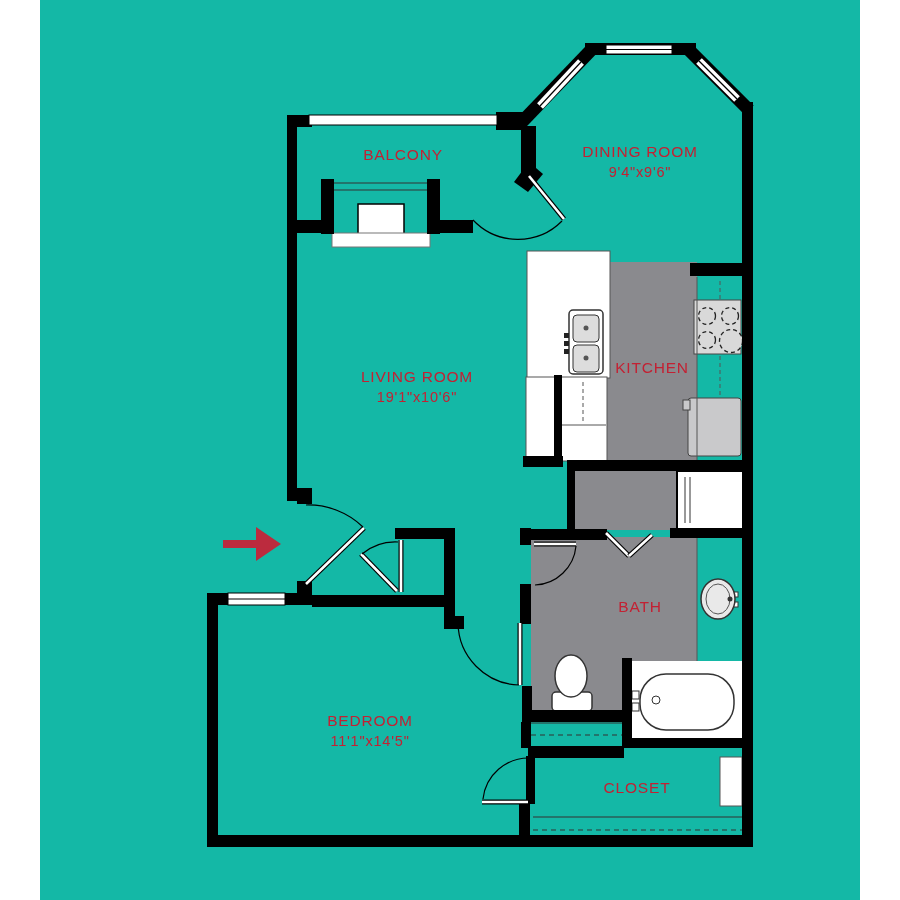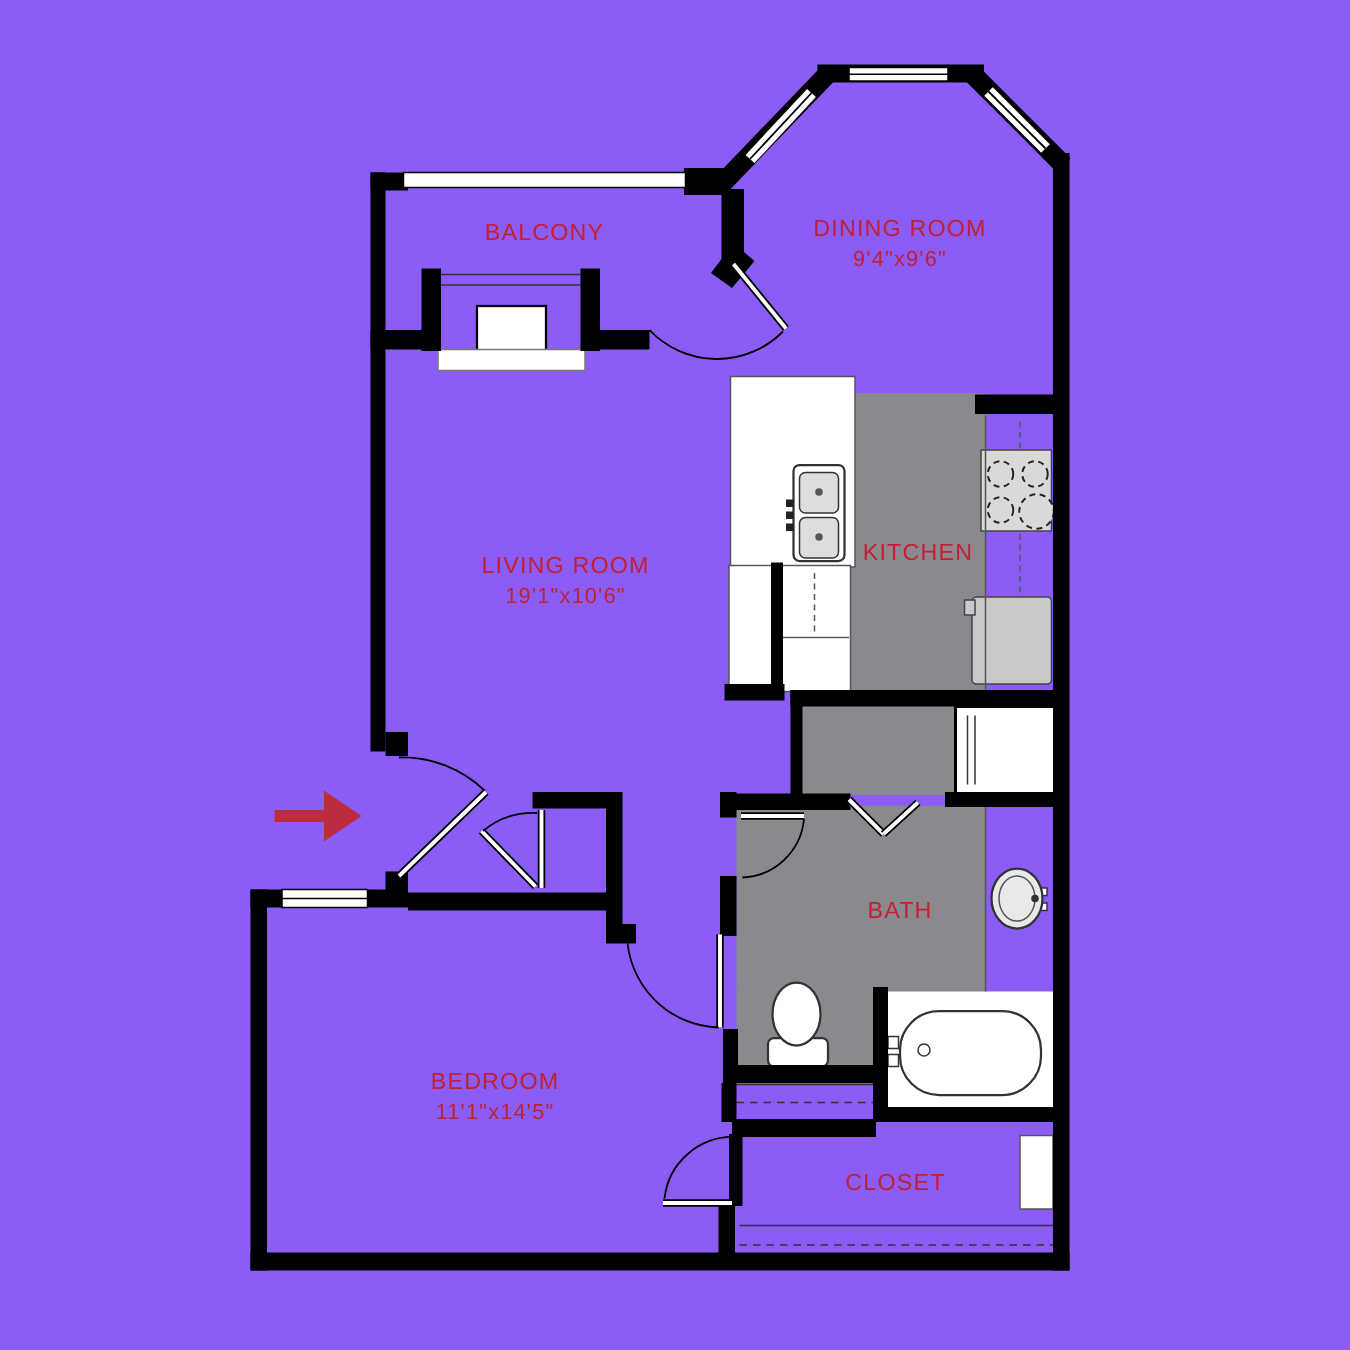--- a/index.html
+++ b/index.html
@@ -1,16 +1,16 @@
 <!DOCTYPE html>
 <html><head>
 <meta charset="utf-8">
 <style>
   html,body{margin:0;padding:0;background:#ffffff;}
-  #canvas{position:relative;width:900px;height:900px;background:#8b5cf6;overflow:hidden;margin:0 auto;}
+  #canvas{position:relative;width:820px;height:900px;background:#14b8a6;overflow:hidden;margin:0 auto;}
   svg{display:block;}
   text{font-family:"Liberation Sans","DejaVu Sans",sans-serif;}
   .room-label{letter-spacing:0.8px;}
 </style>
 </head>
 <body>
 
 <div id="canvas">
   <svg id="plan" width="900" height="900" viewBox="0 0 900 900" xmlns="http://www.w3.org/2000/svg">
       <rect x="566" y="262" width="91" height="199" fill="#8a8a8e"></rect>

